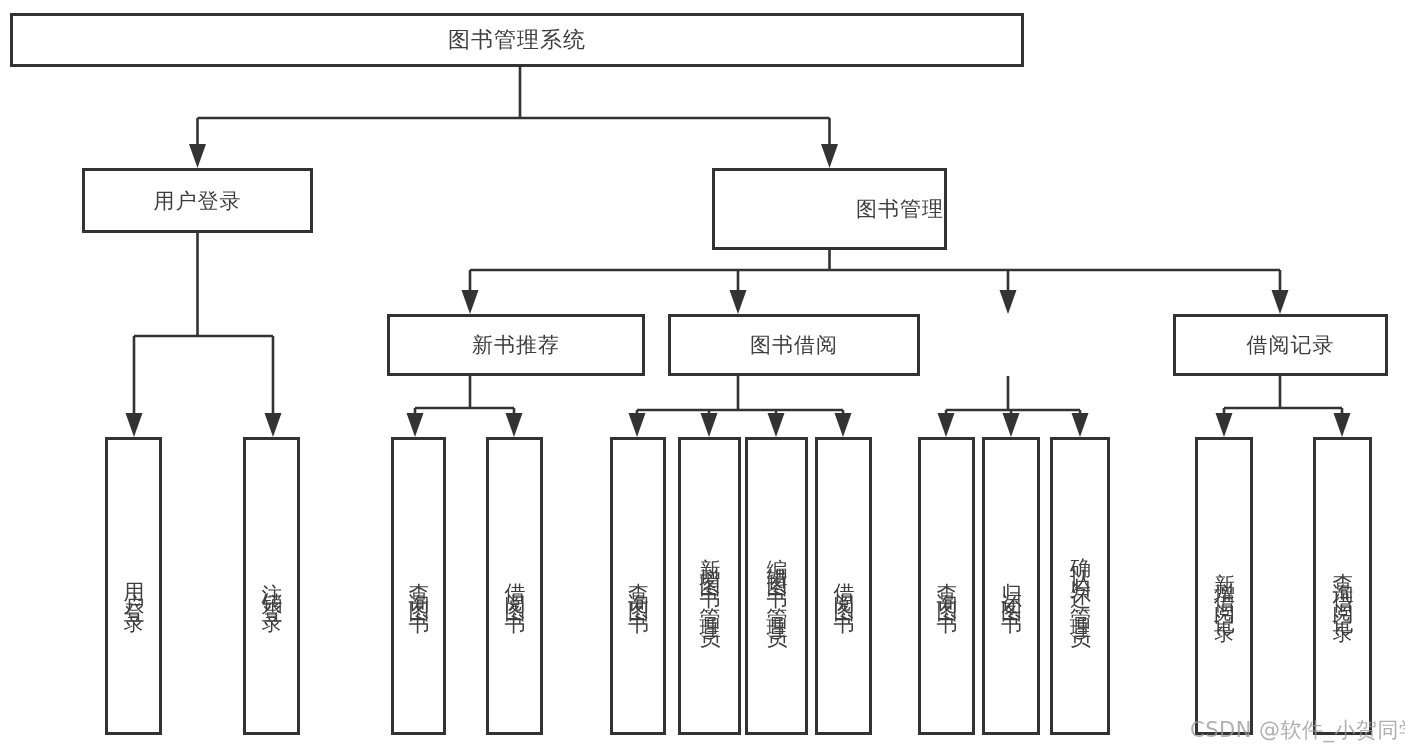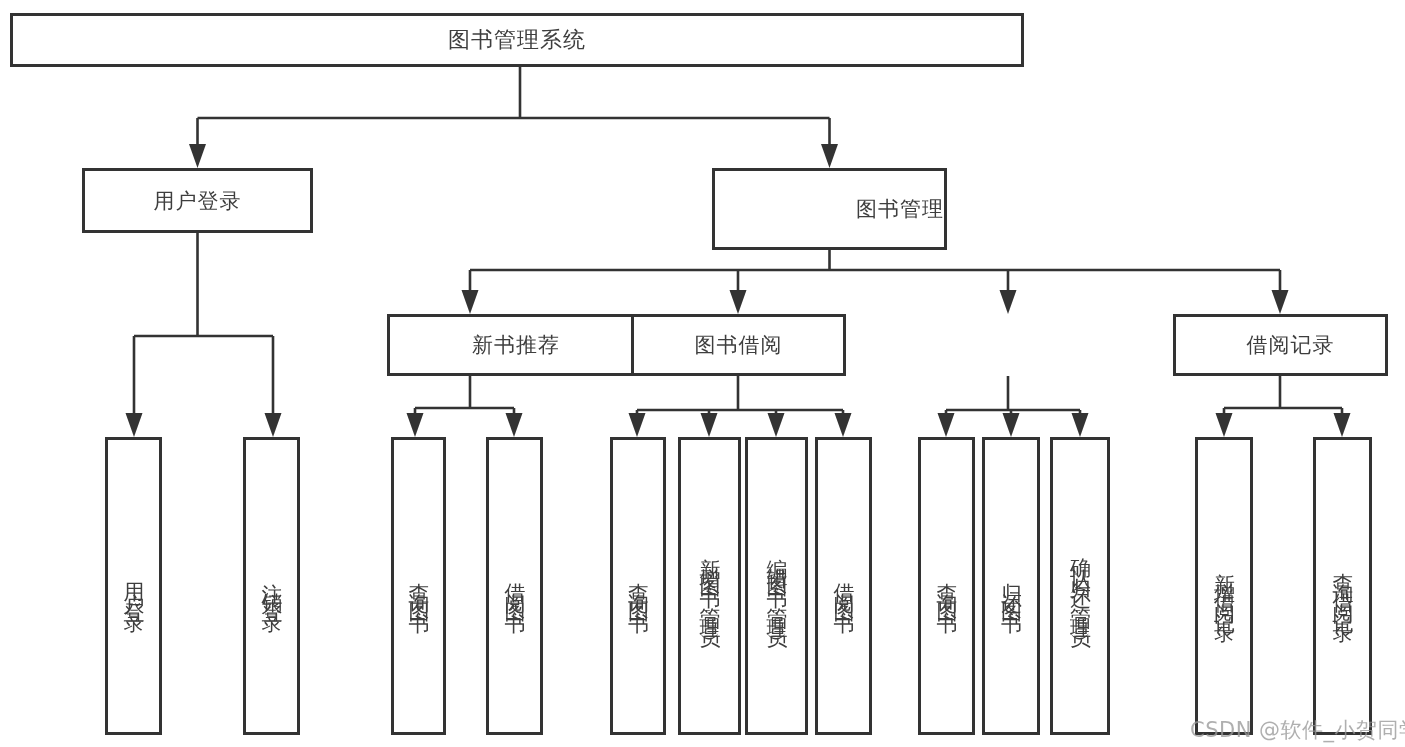--- a/index.html
+++ b/index.html
@@ -119,21 +119,21 @@
   <div class="node" style="left:82px; top:168px; width:231px; height:65px;">
     <span class="hlabel">用户登录</span>
   </div>
   <div class="node" style="left:712px; top:168px; width:235px; height:82px;justify-content:flex-end;">
     <span class="hlabel">图书管理</span>
   </div>
 
   <div class="node" style="left:367px; top:314px; width:258px; height:62px;margin-left:20px;">
     <span class="hlabel">新书推荐</span>
   </div>
-  <div class="node" style="left:631px; top:314px; width:215px; height:62px;">
+  <div class="node" style="left:668px; top:314px; width:252px; height:62px;">
     <span class="hlabel">图书借阅</span>
   </div>
   <div class="node" style="left:1173px; top:314px; width:215px; height:62px;padding-left:20px;">
     <span class="hlabel">借阅记录</span>
   </div>
 
   <div class="node" style="left:105px; top:437px; width:57px; height:298px;">
     <span class="vlabel">用户登录</span>
   </div>
   <div class="node" style="left:243px; top:437px; width:57px; height:298px;">

